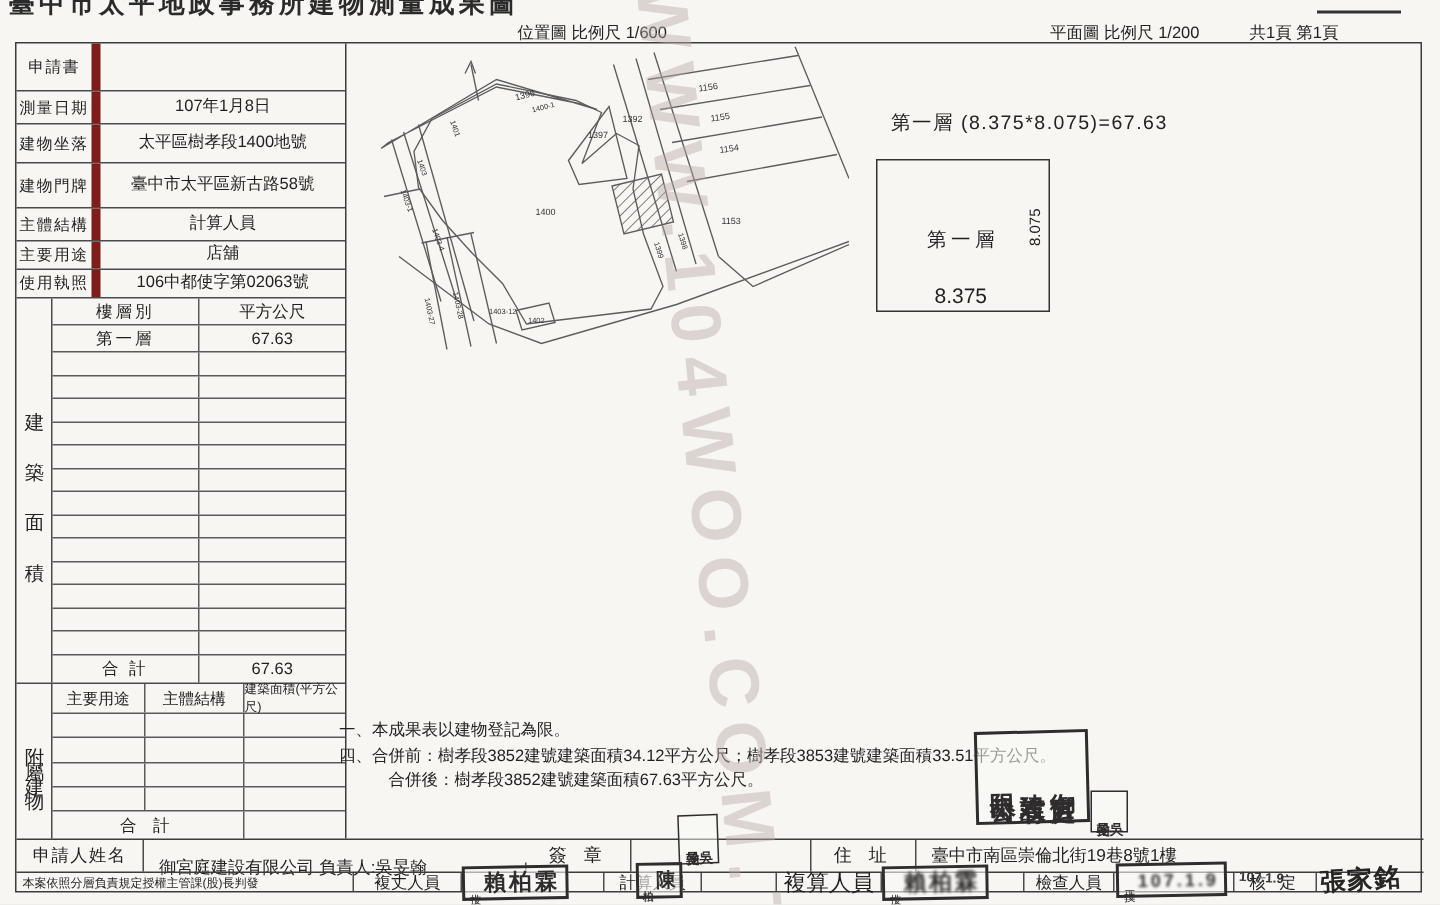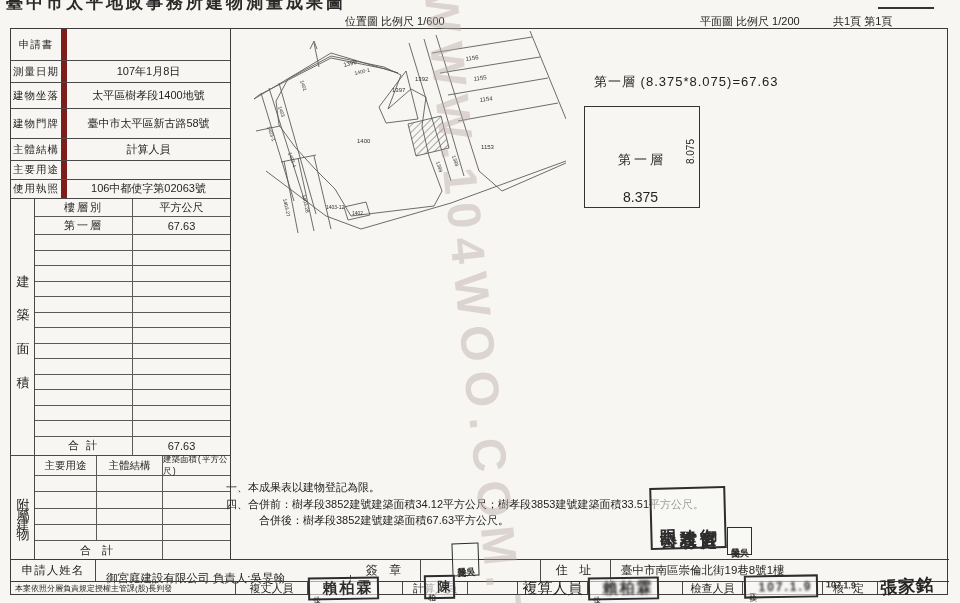--- a/index.html
+++ b/index.html
@@ -26,21 +26,21 @@
   .grid{flex:1;display:flex;flex-direction:column;}
   .grow{display:flex;border-bottom:1px solid #5a5a5a;box-sizing:border-box;}
   .grow:last-child{border-bottom:none;}
   .gc1{width:98px;border-right:1px solid #5a5a5a;display:flex;align-items:center;justify-content:center;
        font-size:11px;box-sizing:border-box;letter-spacing:2px;}
   .gc2{flex:1;display:flex;align-items:center;justify-content:center;font-size:11px;}
   .empty{flex:1;min-height:0;}
   
   .ac1{width:62px;border-right:1px solid #5a5a5a;display:flex;align-items:center;justify-content:center;font-size:10.5px;box-sizing:border-box;}
   .ac2{width:66px;border-right:1px solid #5a5a5a;display:flex;align-items:center;justify-content:center;font-size:10.5px;box-sizing:border-box;}
-  .ac3{flex:1;display:flex;align-items:center;justify-content:center;font-size:8.5px;font-family:Liberation Mono, monospace;}
+  .ac3{flex:1;display:flex;align-items:center;justify-content:center;font-size:8.5px;}
   .acm{width:128px;border-right:1px solid #5a5a5a;display:flex;align-items:center;justify-content:center;font-size:11px;letter-spacing:4px;box-sizing:border-box;}
   
   .wide-row{position:absolute;left:0;width:938px;display:flex;border-top:1px solid #3c3c3c;box-sizing:border-box;}
   .cell{border-right:1px solid #4a4a4a;box-sizing:border-box;display:flex;align-items:center;}
   .cell:last-child{border-right:none;}
   .c-center{justify-content:center;}
   
   .notes{position:absolute;left:215px;top:450px;width:452px;font-size:11px;line-height:1.5;color:#222;}
   .notes div{white-space:nowrap;}
   
@@ -99,20 +99,21 @@
       <div class="irow" style="height:30px;">
         <div class="lab">建物門牌</div>
         <div class="val">臺中市太平區新古路58號</div>
       </div>
       <div class="irow" style="height:22px;">
         <div class="lab">主體結構</div>
         <div class="val">計算人員</div>
       </div>
       <div class="irow" style="height:19px;">
         <div class="lab">主要用途</div>
+        <div class="val">店舖</div>
       </div>
       <div class="irow" style="height:19px;">
         <div class="lab">使用執照</div>
         <div class="val">106中都使字第02063號</div>
       </div>
 
       <div class="sec" style="height:257px;">
         <div class="vstrip vs-big">建築面積</div>
         <div class="grid">
           <div class="grow" style="height:18px;flex:none;">

